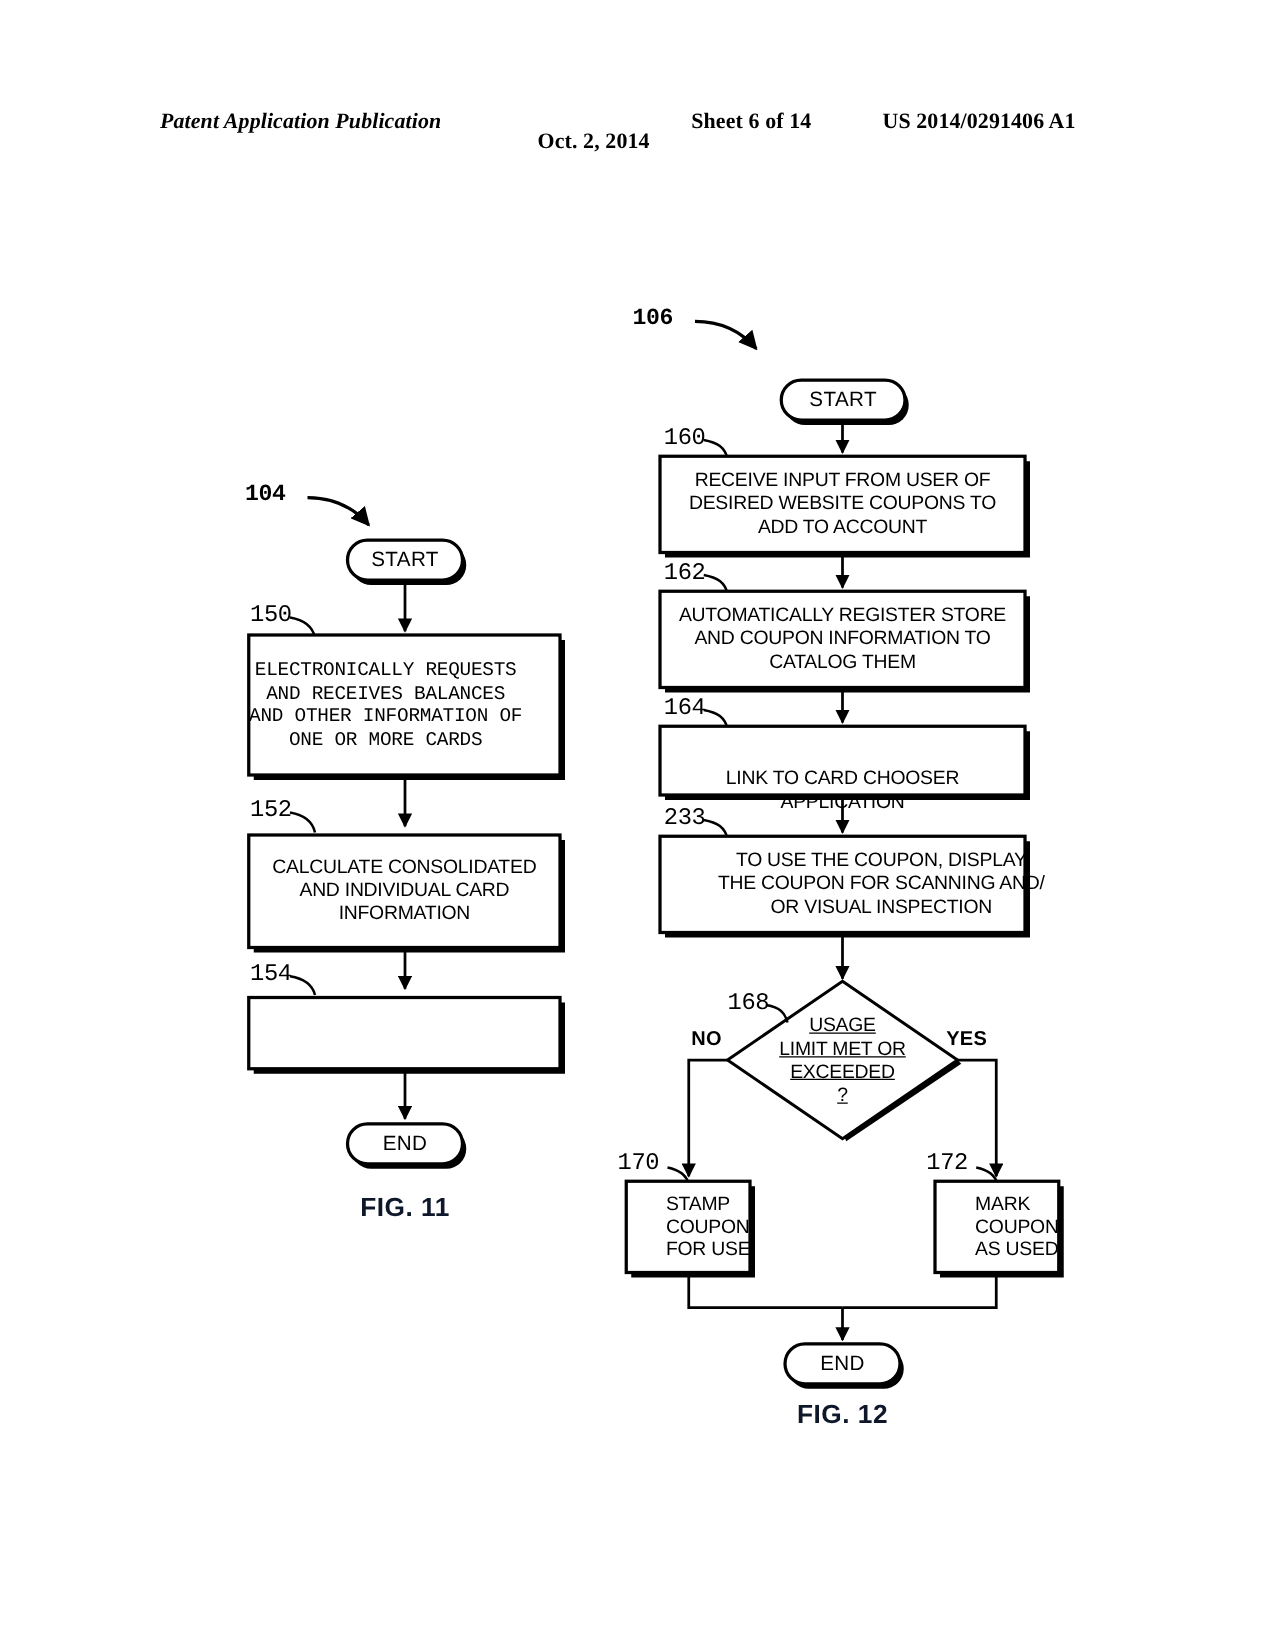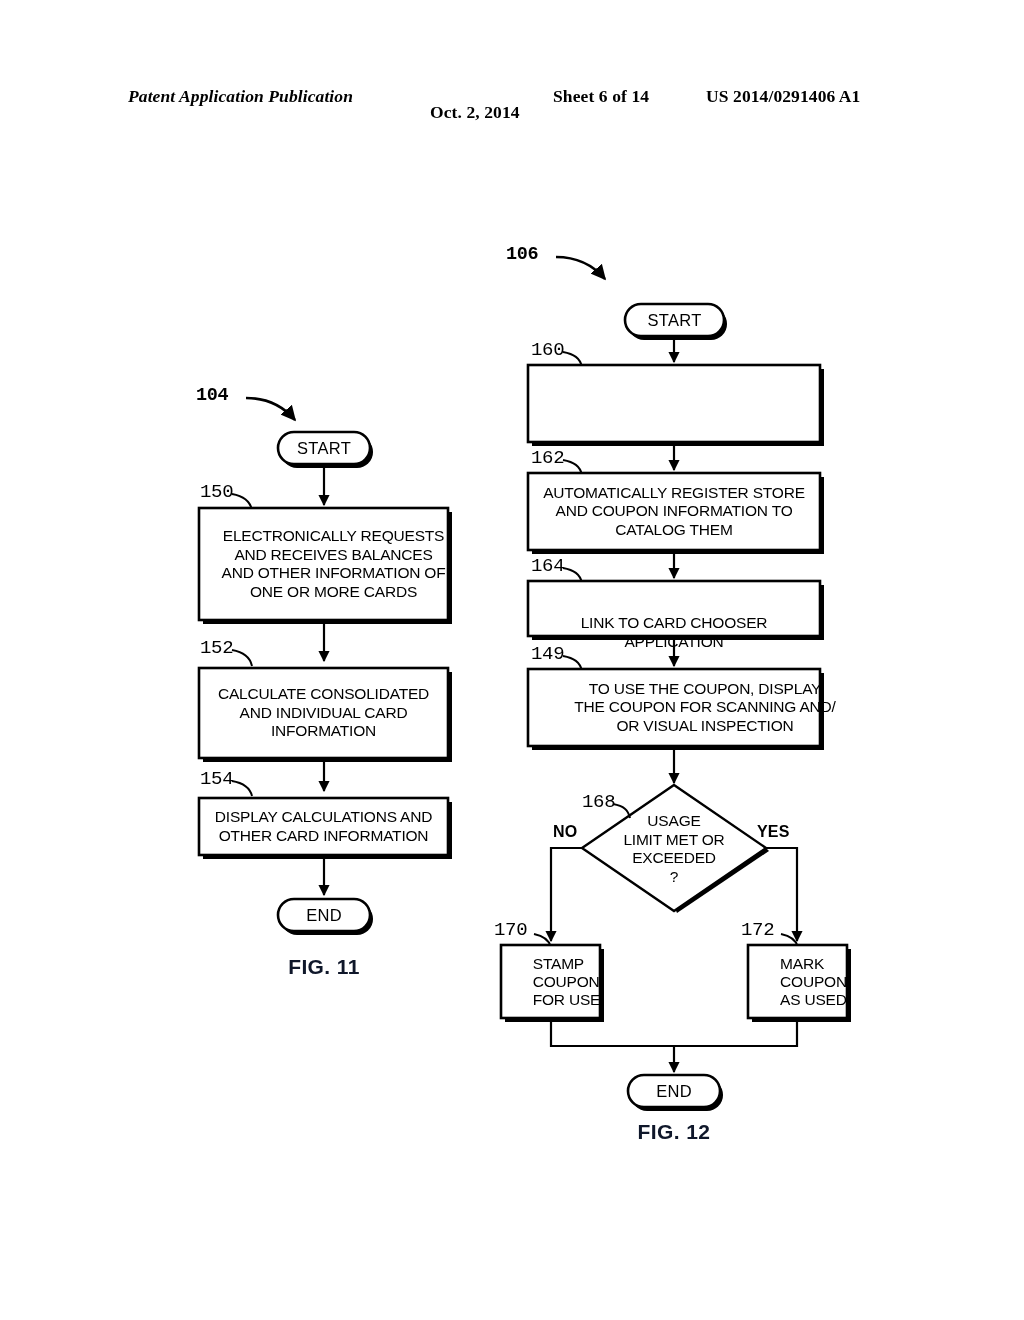--- a/index.html
+++ b/index.html
@@ -236,60 +236,61 @@
 
   <rect x="631" y="1079" width="92" height="32" rx="16" ry="16" fill="#000" stroke="none"></rect>
   <rect x="628" y="1075" width="92" height="32" rx="16" ry="16" fill="#fff" stroke="#000" stroke-width="2.6"></rect>
 </svg>
 
 <div class="ref-label bold" style="left:196px; top:386px;">104</div>
 
 <div class="term-text" style="left:278px; top:432px; width:92px; height:32px;">START</div>
 
 <div class="ref-label" style="left:200px; top:482px;">150</div>
-<div class="node-text" style="left:209px; top:508px; width:249px; height:112px;">ELECTRONICALLY REQUESTS
+<div class="node-text" style="left:184px; top:508px; width:249px; height:112px;font-family:Liberation Mono, monospace;">ELECTRONICALLY REQUESTS
 AND RECEIVES BALANCES
 AND OTHER INFORMATION OF
 ONE OR MORE CARDS</div>
 
 <div class="ref-label" style="left:200px; top:638px;">152</div>
 <div class="node-text" style="left:199px; top:668px; width:249px; height:90px;">CALCULATE CONSOLIDATED
 AND INDIVIDUAL CARD
 INFORMATION</div>
 
 <div class="ref-label" style="left:200px; top:769px;">154</div>
-<div class="node-text" style="left:199px; top:798px; width:249px; height:57px;">DISPLAY CALCULATIONS AND
-OTHER CARD INFORMATION</div>
 
 <div class="term-text" style="left:278px; top:899px; width:92px; height:32px;">END</div>
 
 <div class="fig-caption" style="left:234px; top:955px; width:180px;">FIG. 11</div>
 
 <div class="ref-label bold" style="left:506px; top:245px;">106</div>
 
 <div class="term-text" style="left:625px; top:304px; width:99px; height:32px;">START</div>
 
 <div class="ref-label" style="left:531px; top:340px;">160</div>
+<div class="node-text" style="left:528px; top:365px; width:292px; height:77px;">RECEIVE INPUT FROM USER OF
+DESIRED WEBSITE COUPONS TO
+ADD TO ACCOUNT</div>
 
 <div class="ref-label" style="left:531px; top:448px;">162</div>
 <div class="node-text" style="left:528px; top:473px; width:292px; height:77px;">AUTOMATICALLY REGISTER STORE
 AND COUPON INFORMATION TO
 CATALOG THEM</div>
 
 <div class="ref-label" style="left:531px; top:556px;">164</div>
 <div class="node-text" style="left:528px; top:581px; width:292px; height:55px;margin-top:24px;">LINK TO CARD CHOOSER
 APPLICATION</div>
 
-<div class="ref-label" style="left:531px; top:644px;">149</div>
+<div class="ref-label" style="left:531px; top:644px;">233</div>
 <div class="node-text" style="left:528px; top:669px; width:292px; height:77px;padding-left:31px;">TO USE THE COUPON, DISPLAY
 THE COUPON FOR SCANNING AND/
 OR VISUAL INSPECTION</div>
 
 <div class="ref-label" style="left:582px; top:792px;">168</div>
-<div class="diamond-text" style="left:598px; top:805px; width:152px; height:88px;">USAGE
+<div class="diamond-text" style="left:598px; top:805px; width:152px; height:88px;text-decoration:underline;">USAGE
 LIMIT MET OR
 EXCEEDED
 ?</div>
 
 <div class="branch-label" style="left:553px; top:823px;">NO</div>
 <div class="branch-label" style="left:757px; top:823px;">YES</div>
 
 <div class="ref-label" style="left:494px; top:920px;">170</div>
 <div class="small-box-text" style="left:501px; top:945px; width:99px; height:73px;">STAMP
 COUPON

